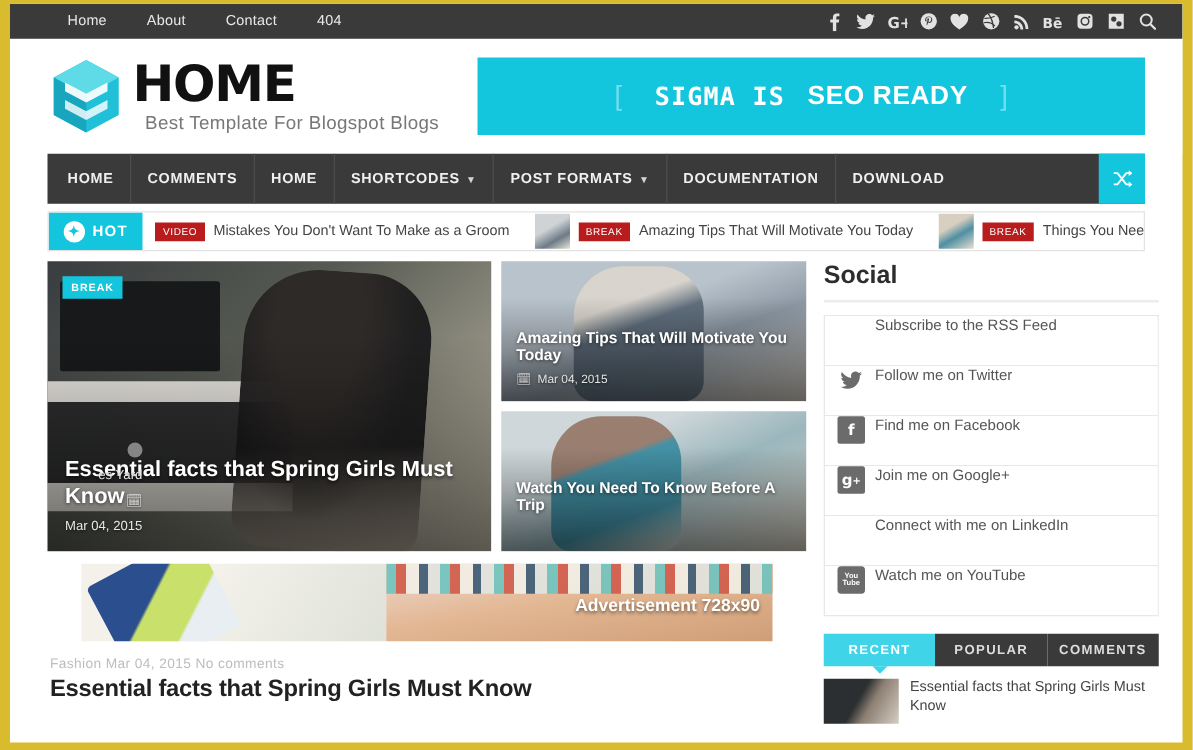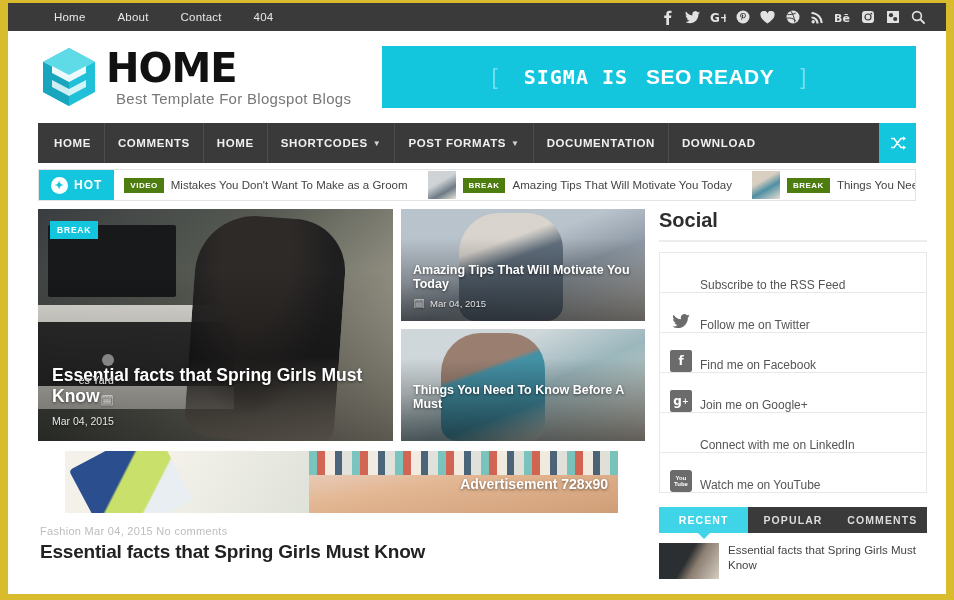--- a/index.html
+++ b/index.html
@@ -83,21 +83,21 @@
     padding:0 12px; font-size:12px; font-weight:bold; letter-spacing:1px; flex:0 0 auto;
   }
   .hot .bolt {
     width:17px;height:17px;border-radius:50%;background:#fff;color:#14c6dd;
     display:flex;align-items:center;justify-content:center;font-size:11px;
   }
   .ticker-items { display:flex; align-items:center; overflow:hidden; flex:1; }
   .tk { display:flex; align-items:center; gap:7px; padding:0 10px; white-space:nowrap; }
   .tk .thumb { width:28px; height:28px; flex:0 0 28px; background-size:cover; background-position:center; }
   .tk .tag {
-    background:#4d7c0f; color:#fff; font-size:8px; font-weight:bold; letter-spacing:.5px;
+    background:#b91c1c; color:#fff; font-size:8px; font-weight:normal; letter-spacing:.5px;
     padding:3px 6px;
   }
   .tk .ttl { font-size:11.5px; color:#444; }
 
   
   .content { display:flex; padding:8px 30px 0 30px; gap:14px; }
   .left-col { width:607px; flex:0 0 607px; }
   .feat-row { display:flex; gap:8px; }
   .feat-big {
     width:355px; height:232px; position:relative; overflow:hidden; flex:0 0 355px;
@@ -178,21 +178,21 @@
   .post-title { font-size:19px; font-weight:bold; color:#222; letter-spacing:-.2px;}
 
   
   .sidebar { width:268px; flex:0 0 268px; }
   .wtitle {
     font-size:20px; font-weight:bold; color:#2d2d2d; padding-bottom:8px;
     border-bottom:2px solid #ececec; margin-bottom:10px;
   }
   .social-list { border:1px solid #e8e8e8; border-bottom:none; }
   .social-item {
-    height:40px; display:flex; align-items:flex-end; border-bottom:1px solid #e8e8e8;
+    height:40px; display:flex; align-items:flex-start; border-bottom:1px solid #e8e8e8;
     padding:0 10px; cursor:pointer; background:#fff;
   }
   .sico {
     width:22px; height:22px; flex:0 0 22px; margin-right:8px;
     display:flex; align-items:center; justify-content:center; color:#6b6b6b;
   }
   .sico.box { background:#6b6b6b; color:#fff; border-radius:2px; font-weight:bold; font-size:12px;
               font-family:"DejaVu Sans",sans-serif; }
   .sico.yt { background:#6b6b6b; color:#fff; border-radius:3px; font-size:6px; line-height:6px;
              font-weight:bold; flex-direction:column; }
@@ -406,21 +406,21 @@
             <div class="overlay-grad"></div>
             <div class="ftitle">Amazing Tips That Will Motivate You Today</div>
             <div class="fmeta">
               <span>🗓</span>
               <span>Mar 04, 2015</span>
             </div>
           </div>
           <div class="feat-small fs2">
             <div class="body"></div>
             <div class="overlay-grad"></div>
-            <div class="ftitle">Things You Need To Know Before A Must</div>
+            <div class="ftitle">Watch You Need To Know Before A Trip</div>
           </div>
         </div>
       </div>
 
       <div class="adwrap">
         <div class="ad-a">
             <div class="ipod"></div>
           </div>
         <div class="ad-b">
           <div class="books"></div>

